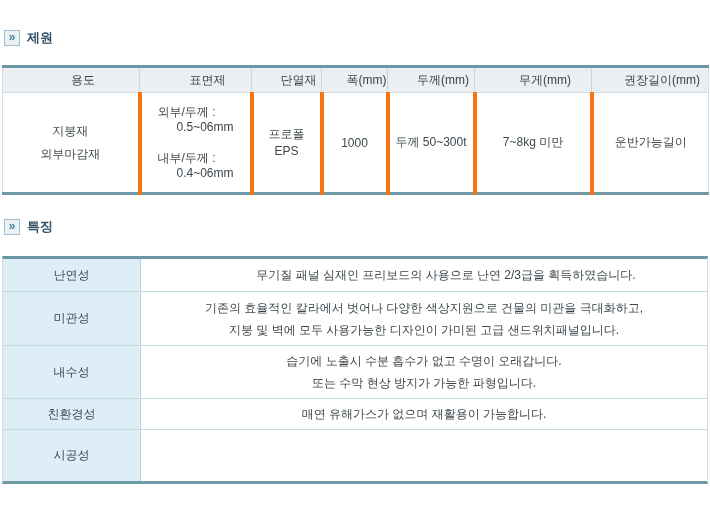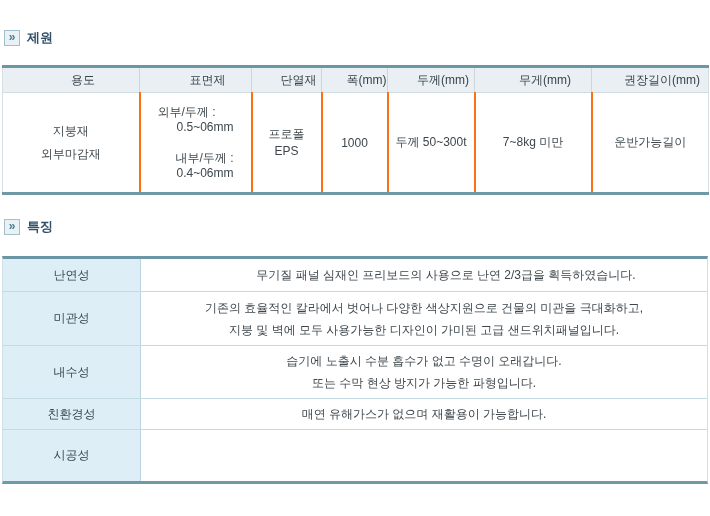--- a/index.html
+++ b/index.html
@@ -63,29 +63,29 @@
     padding-left: 24px;
   }
   .spec-table th:first-child { border-left: none; }
   .spec-table td {
     height: 101px;
     background: #ffffff;
     font-size: 12px;
     text-align: center;
     vertical-align: middle;
     color: #3d464c;
-    border-left: 2px solid #f97316;
+    border-left: 4px solid #f97316;
   }
   .spec-table td:first-child { border-left: none; }
   [data-bind-lines] { white-space: pre-line; }
   .usage-cell { line-height: 23px; }
   .insulation-cell { line-height: 17px; }
   .surface-wrap { display: inline-block; text-align: left; }
   .surface-block { line-height: 15px; }
-  .surface-block + .surface-block { margin-top: 16px; text-align: right; }
+  .surface-block + .surface-block { margin-top: 16px; }
   .s-value { padding-left: 19px; }
 
   
   .features-table {
     width: 706px;
     margin: 20px 2px 0 2px;
     border-top: 3px solid #6b96a5;
     border-bottom: 3px solid #7099a6;
     border-left: 1px solid #cfe0e9;
     border-right: 1px solid #cfe0e9;

